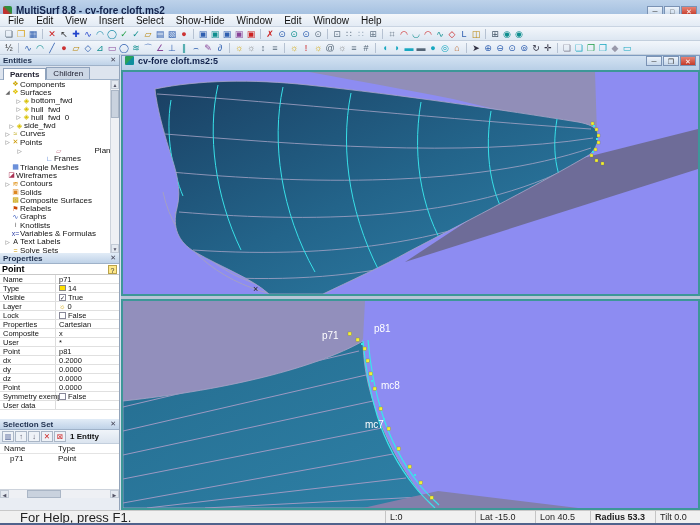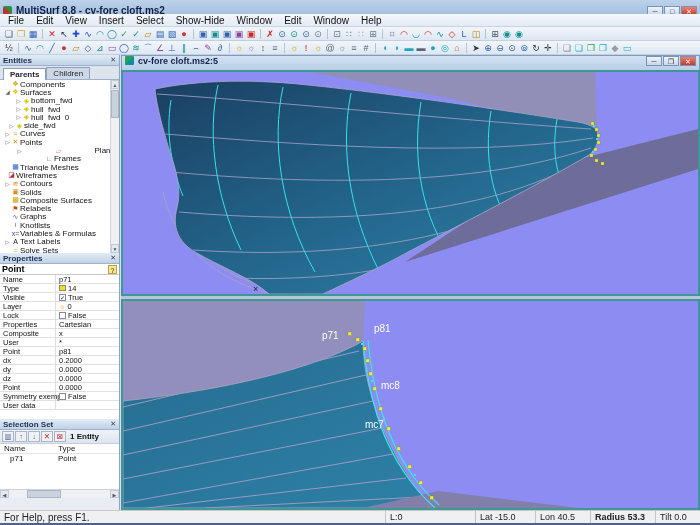--- a/index.html
+++ b/index.html
@@ -85,21 +85,21 @@
   .doc-ico { width:9px; height:9px; background:linear-gradient(135deg,#2aa05a 45%,#0e8e9e 55%); border-radius:1px; margin-right:4px; flex:none; }
   .doc-title { font-size:9px; font-weight:bold; color:#10204a; flex:1; white-space:nowrap; }
   .pane { position:absolute; left:0; width:579px; border:2px solid #3d9798; background:#8d8cf2; }
   #pane-top { top:15px; height:226px; }
   #pane-bot { top:244px; height:211px; }
   .pane svg { display:block; }
   .scene-label { font-size:10px; fill:#fff; }
 
   
   .statusbar { position:absolute; left:0; top:510px; width:700px; height:13px; background:#f0f0f0; border-top:1px solid #c8c8c8; display:flex; align-items:center; }
-  .sb-help { flex:1; font-size:10px; color:#222; padding-left:4px; white-space:nowrap; }
+  .sb-help { flex:1; font-size:13px; color:#222; padding-left:20px; white-space:nowrap; }
   .sb-pane { border-left:1px solid #c4c4c4; font-size:9px; color:#222; padding:0 0 0 4px; height:100%; line-height:12px; white-space:nowrap; overflow:hidden; flex:none; }
   .frame-bottom { position:absolute; left:0; top:523px; width:700px; height:2px; background:#50628c; }
 </style>
 </head>
 <body>
 
 <div class="titlebar">
   <span class="app-ico"></span>
   <span class="title-text">MultiSurf 8.8 - cv-fore cloft.ms2</span>
   <span class="tb-btns">

